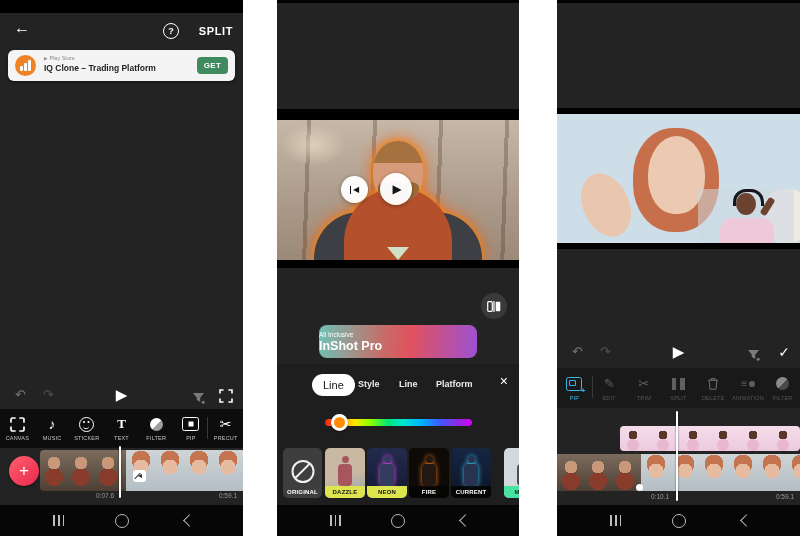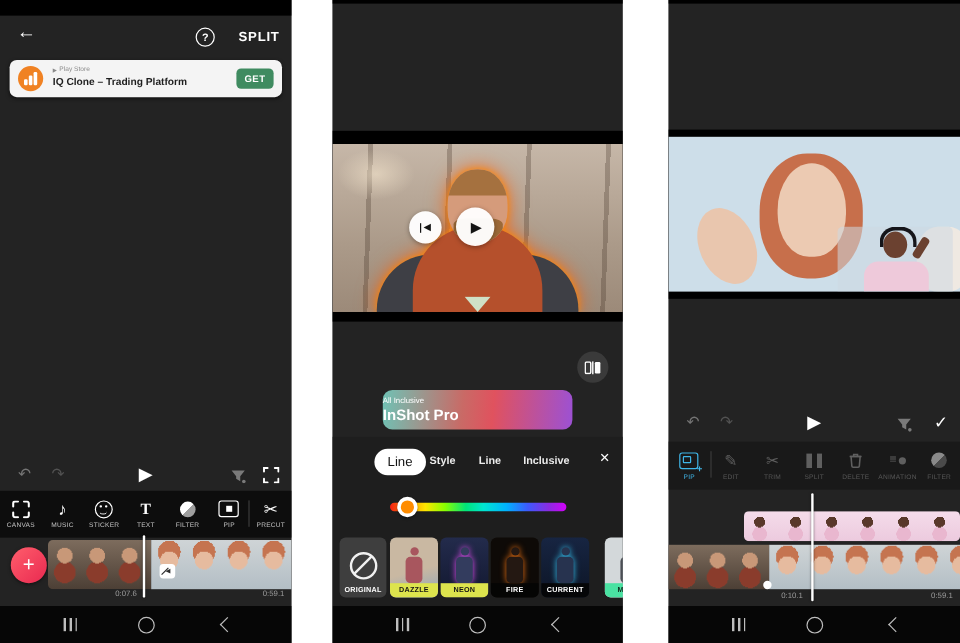--- a/index.html
+++ b/index.html
@@ -333,21 +333,21 @@
 
     <div class="abs pro-banner">
       <span class="pro-sub">All Inclusive</span>
       <span class="pro-title">InShot Pro</span>
     </div>
 
     <div class="abs sheet"></div>
     <span class="abs tab-pill">Line</span>
     <span class="abs tab tab-clone">Style</span>
     <span class="abs tab tab-style">Line</span>
-    <span class="abs tab tab-celebrate">Inclusive</span>
+    <span class="abs tab tab-celebrate">Platform</span>
     <span class="abs close-x">×</span>
 
     <div class="abs slider-track"></div>
     <div class="abs slider-thumb"></div>
 
     <div class="ftile f-original">
       <span class="no-sign"></span>
       <span class="flabel flabel-o">ORIGINAL</span>
     </div>
     <div class="ftile f-dazzle">

